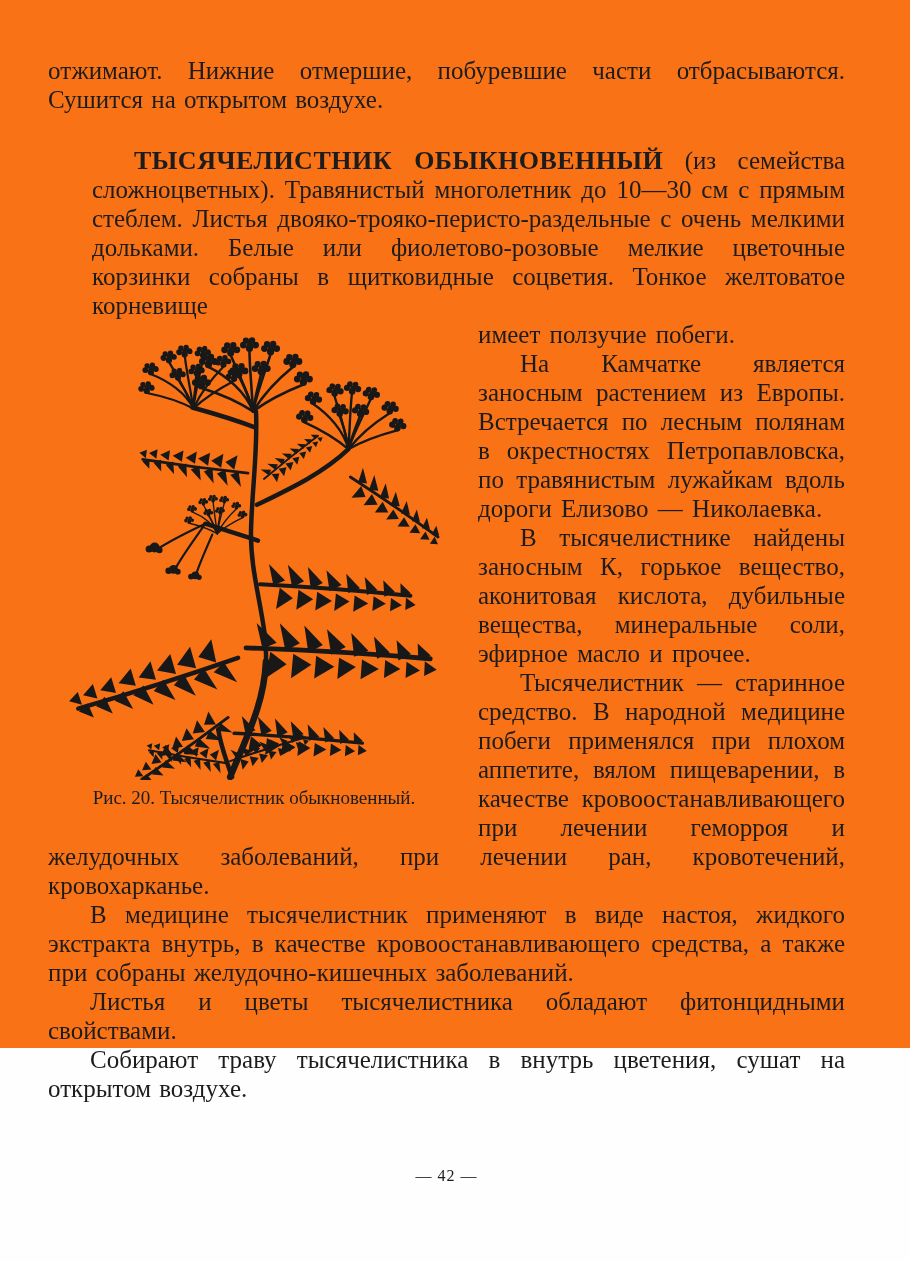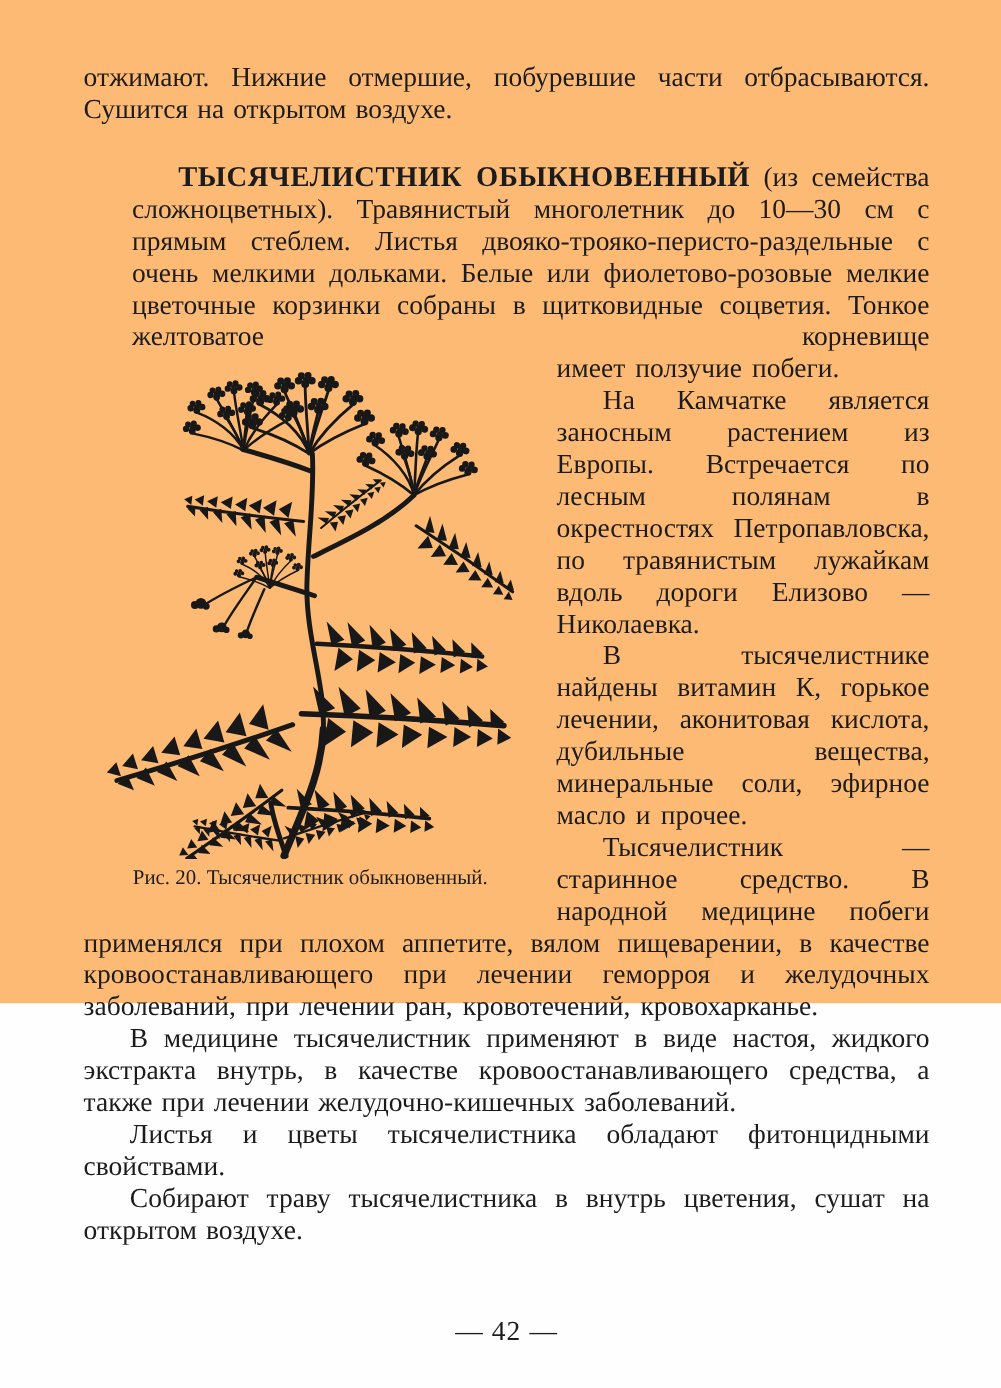--- a/index.html
+++ b/index.html
@@ -5,23 +5,23 @@
   html, body { margin: 0; padding: 0; }
   body {
     width: 910px; height: 1262px;
     background: #fefefe;
     color: #1c1c1c;
     font-family: "Liberation Serif", "DejaVu Serif", serif;
     overflow: hidden;
   }
   .page {
     box-sizing: border-box;
-    width: 910px; height: 912px;
-    padding: 56px 65px 0 76px;
-    background: #fdba74;
+    width: 910px; height: 1048px;
+    padding: 56px 65px 0 48px;
+    background: #f97316;
     position: relative;
   }
   p {
     margin: 0;
     font-size: 25px;
     line-height: 29px;
     text-align: justify;
     word-spacing: 2px;
     hyphens: none;
   }
@@ -51,21 +51,21 @@
     line-height: 28px;
     text-align: center;
     margin-top: 4px;
     color: #1c1c1c;
   }
   .after-figure { clear: none; }
   .clear-start { clear: left; }
   .page-number {
     margin-top: 64px;
     text-align: center;
-    font-size: 25px;
+    font-size: 16px;
     letter-spacing: 1px;
   }
   
   .plant .stem path { stroke: #181818; stroke-width: 4.5; fill: none; stroke-linecap: round; }
   .plant .thick { stroke-width: 6.5 !important; }
   .plant .ped path { stroke: #181818; stroke-width: 2.2; fill: none; stroke-linecap: round; }
   .plant .rib { stroke: #181818; stroke-width: 3; fill: none; stroke-linecap: round; }
   .plant .pin path, .plant .pin circle, .plant .bloom circle { fill: #181818; stroke: none; }
 </style>
 </head>
@@ -172,23 +172,23 @@
         <use href="#frond" transform="translate(176,392) rotate(150) scale(0.95)"></use>
         <use href="#frond" transform="translate(182,408) rotate(10) scale(1.15)"></use>
         <use href="#frond" transform="translate(174,438) rotate(195) scale(0.7)"></use>
         <use href="#frond" transform="translate(178,436) rotate(-12) scale(0.7)"></use>
       </svg>
       <figcaption>Рис. 20. Тысячелистник обыкновенный.</figcaption>
     </figure>
 
     <p class="after-figure">имеет ползучие побеги.</p>
     <p class="indent">На Камчатке является заносным растением из Европы. Встречается по лесным полянам в окрестностях Петропавловска, по травянистым лужайкам вдоль дороги Елизово — Николаевка.</p>
-    <p class="indent">В тысячелистнике найдены витамин К, горькое лечении, аконитовая кислота, дубильные вещества, минеральные соли, эфирное масло и прочее.</p>
+    <p class="indent">В тысячелистнике найдены заносным К, горькое вещество, аконитовая кислота, дубильные вещества, минеральные соли, эфирное масло и прочее.</p>
     <p class="indent">Тысячелистник — старинное средство. В народной медицине побеги применялся при плохом аппетите, вялом пищеварении, в качестве кровоостанавливающего при лечении геморроя и желудочных заболеваний, при лечении ран, кровотечений, кровохарканье.</p>
   </div>
 
-  <p class="indent clear-start">В медицине тысячелистник применяют в виде настоя, жидкого экстракта внутрь, в качестве кровоостанавливающего средства, а также при лечении желудочно-кишечных заболеваний.</p>
+  <p class="indent clear-start">В медицине тысячелистник применяют в виде настоя, жидкого экстракта внутрь, в качестве кровоостанавливающего средства, а также при собраны желудочно-кишечных заболеваний.</p>
   <p class="indent">Листья и цветы тысячелистника обладают фитонцидными свойствами.</p>
   <p class="indent">Собирают траву тысячелистника в внутрь цветения, сушат на открытом воздухе.</p>
 
   <div class="page-number">— 42 —</div>
 
 </div>
 
 </body></html>

